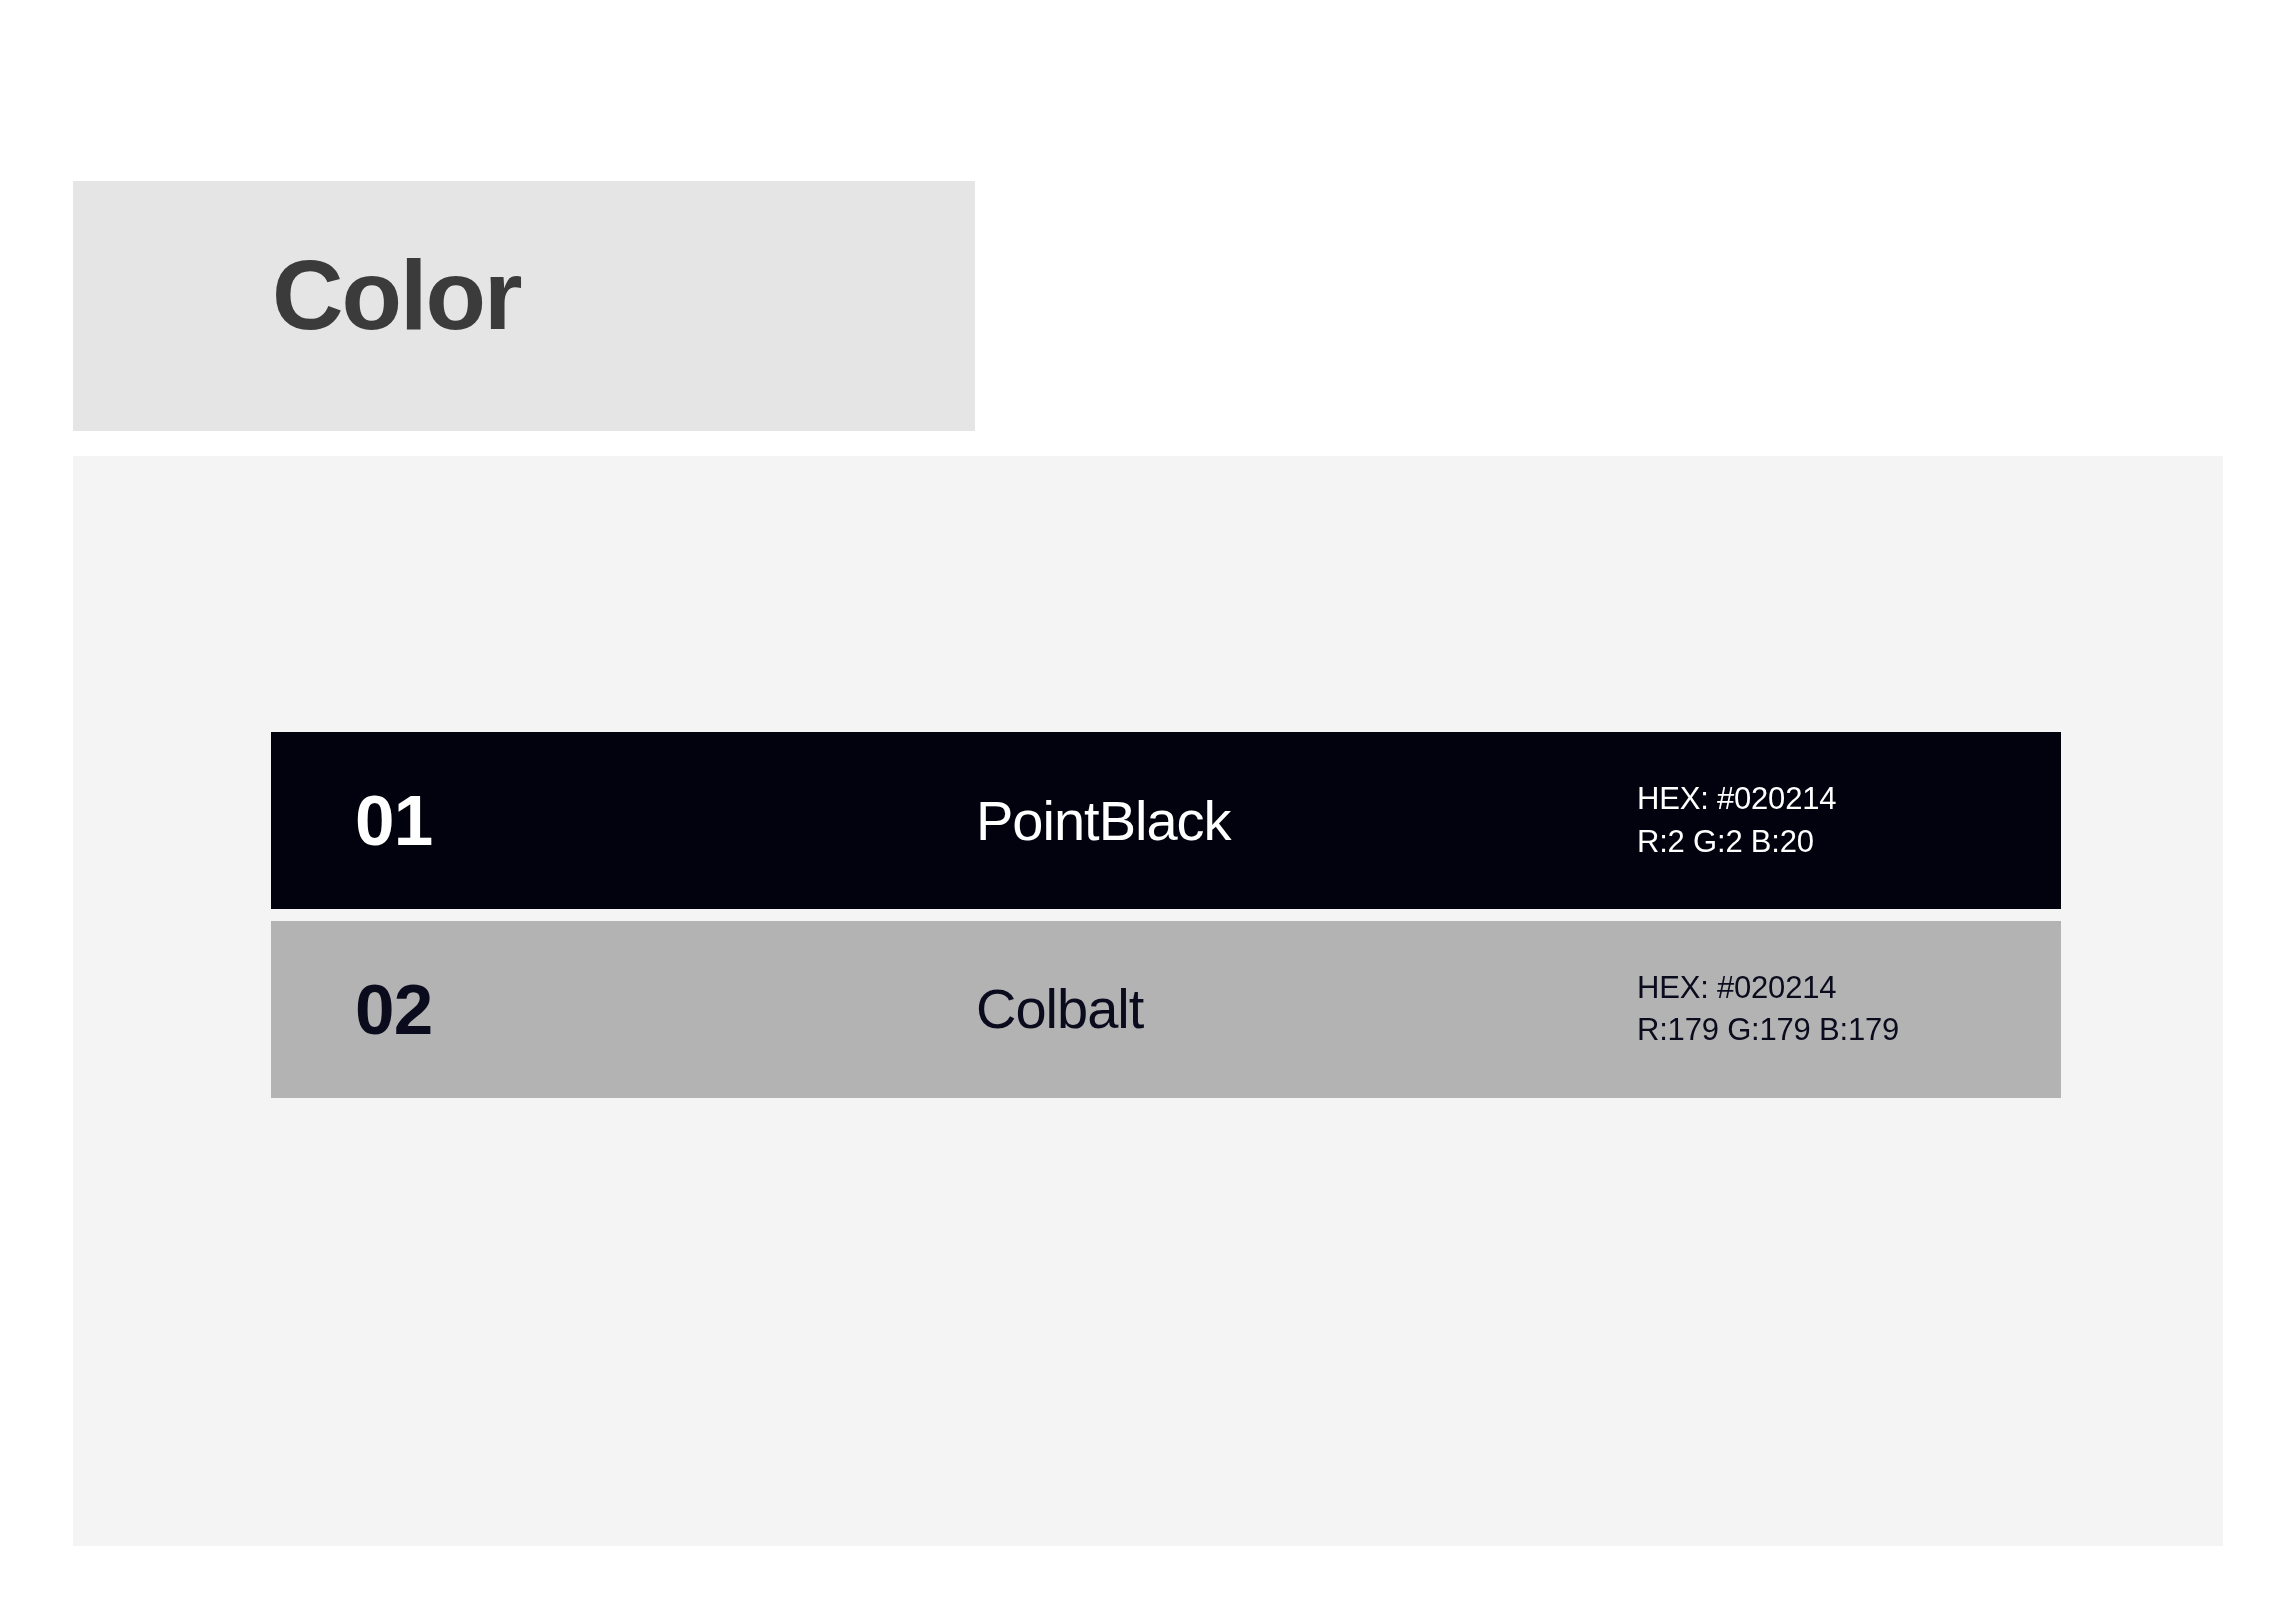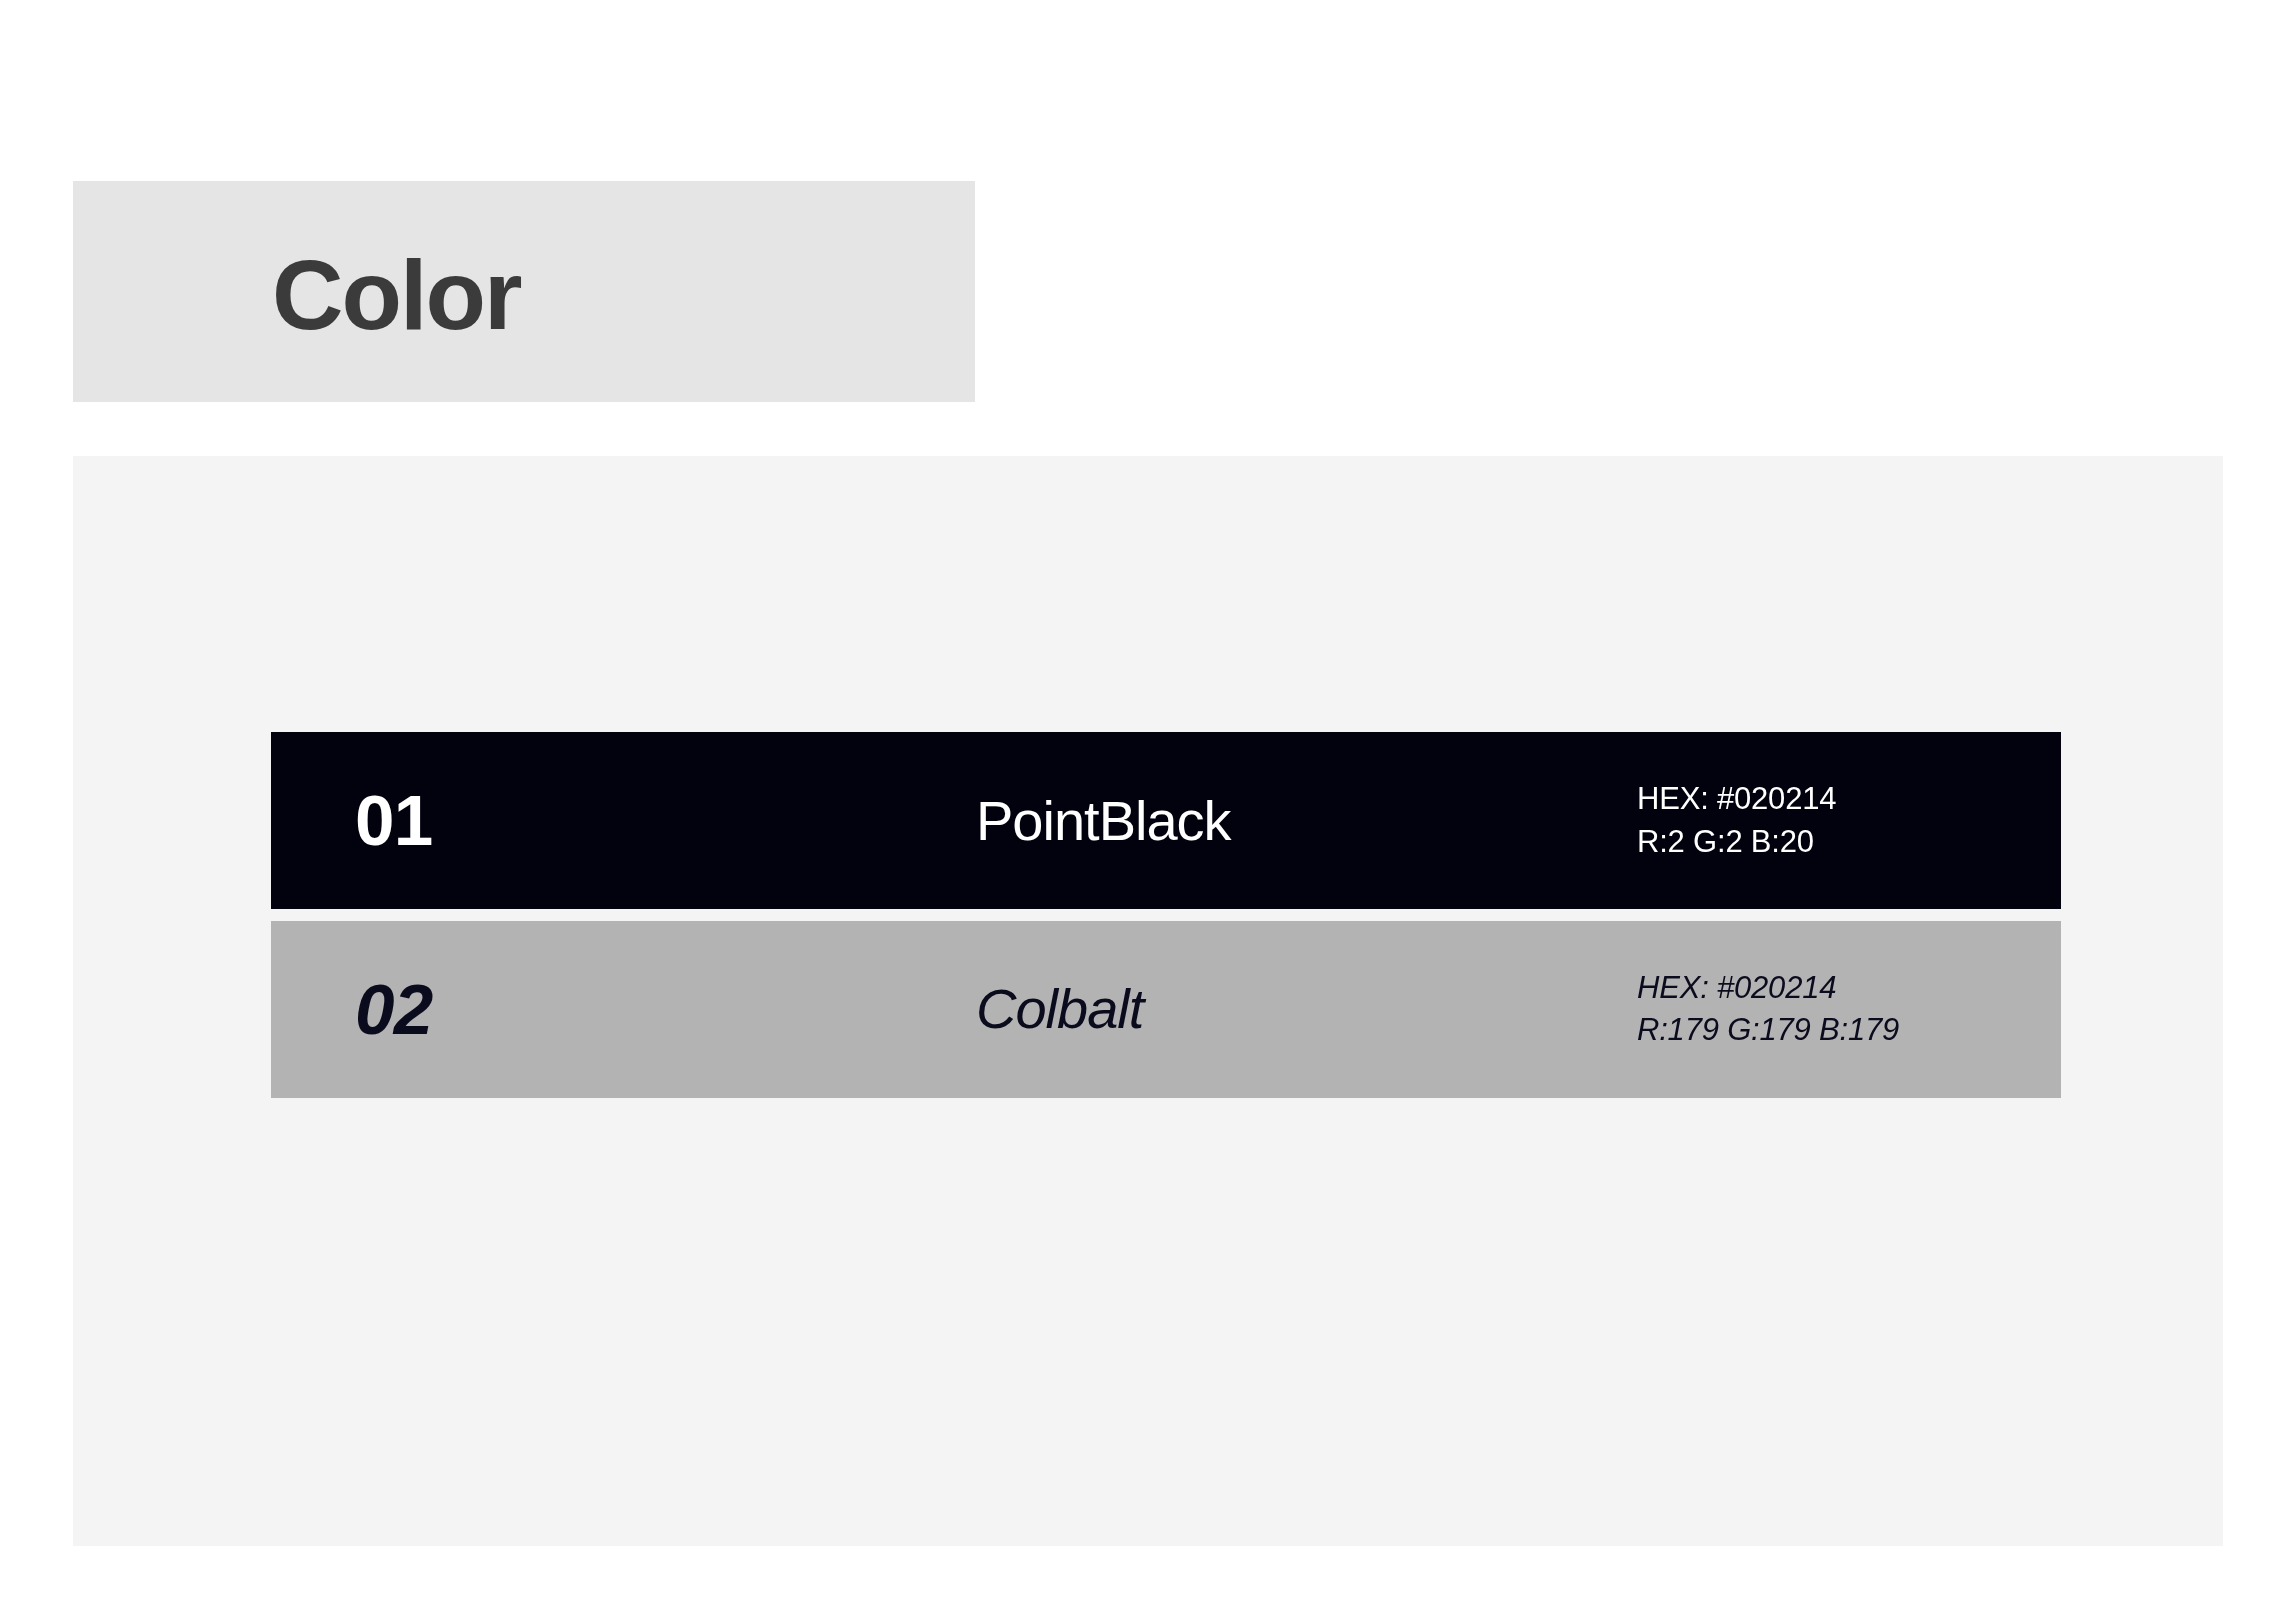--- a/index.html
+++ b/index.html
@@ -14,21 +14,21 @@
     font-family: "Liberation Sans", sans-serif;
     overflow: hidden;
   }
 
   
   .header-block {
     position: absolute;
     left: 73px;
     top: 181px;
     width: 902px;
-    height: 221px;
+    height: 250px;
     background: #e5e5e5;
   }
   .page-title {
     position: absolute;
     left: 199px;
     top: 113px;              
     font-size: 99px;
     font-weight: 700;
     letter-spacing: -2px;
     line-height: 1;
@@ -117,21 +117,21 @@
 
     <div class="swatch-row" style="background: rgb(2, 2, 15); color: rgb(255, 255, 255);">
       <div class="swatch-index">01</div>
       <div class="swatch-name">PointBlack</div>
       <div class="swatch-values">
         <span>HEX: #020214</span>
         <span>R:2 G:2 B:20</span>
       </div>
     </div>
 
-    <div class="swatch-row" style="background: rgb(179, 179, 179); color: rgb(11, 11, 30); font-style: italic;">
+    <div class="swatch-row" style="background: rgb(179, 179, 179); color: rgb(11, 11, 30);">
       <div class="swatch-index">02</div>
       <div class="swatch-name">Colbalt</div>
       <div class="swatch-values">
         <span>HEX: #020214</span>
         <span>R:179 G:179 B:179</span>
       </div>
     </div>
 
 
   </div>

